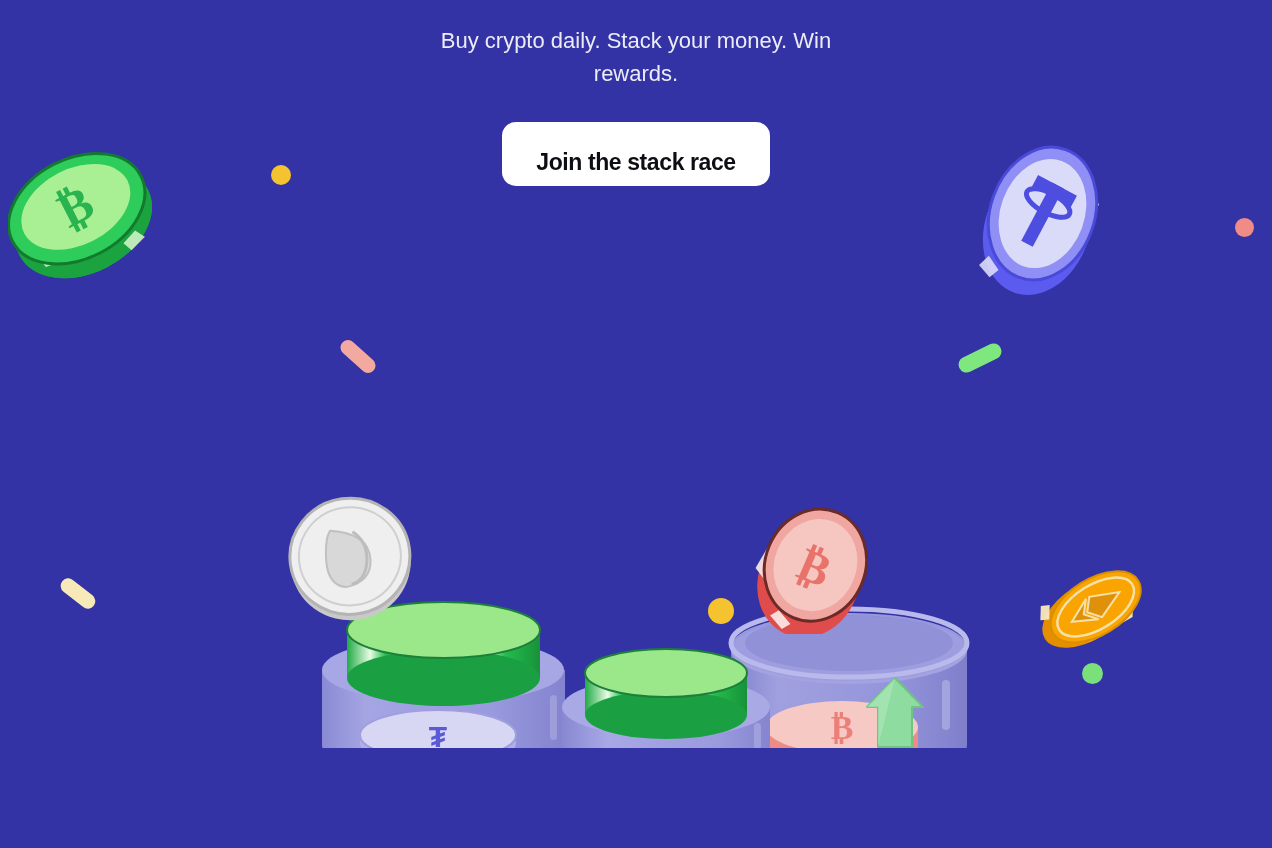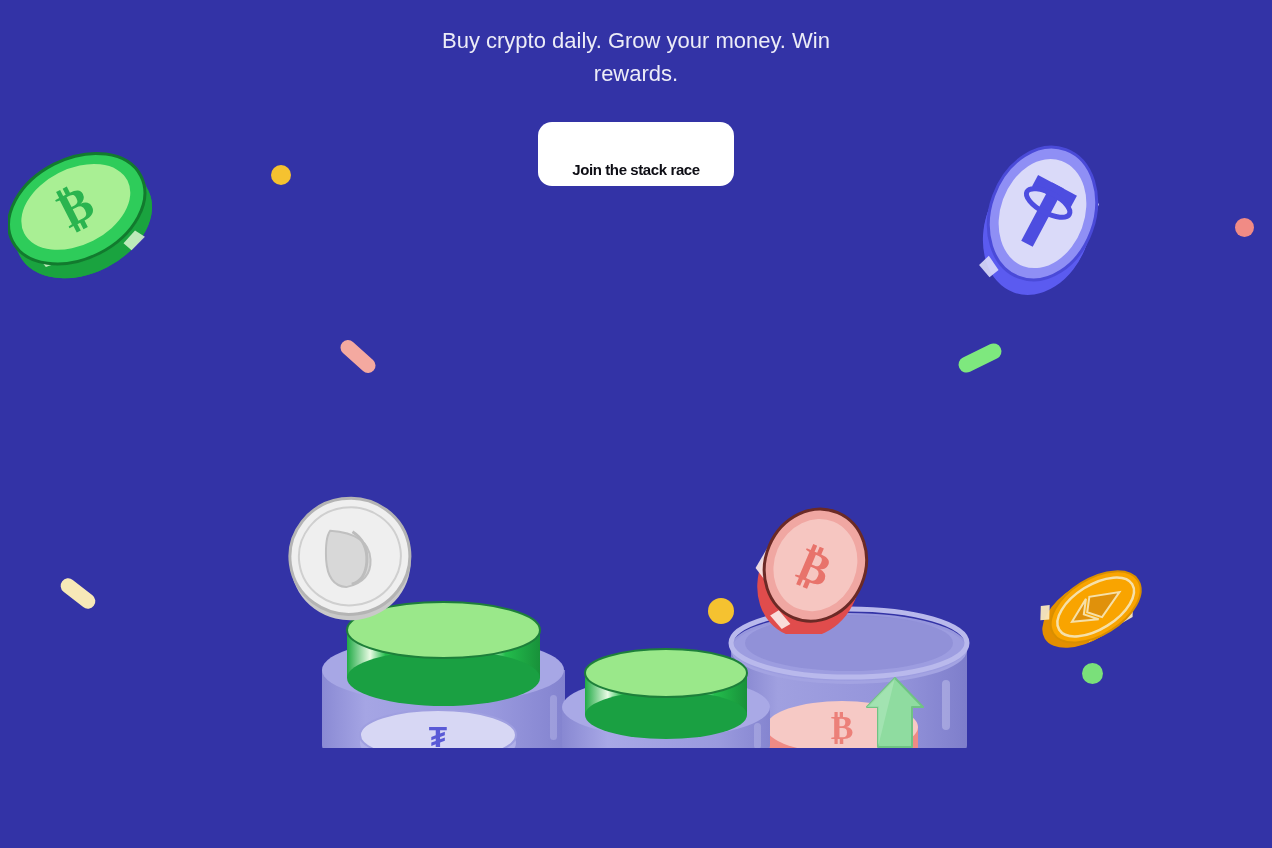--- a/index.html
+++ b/index.html
@@ -82,24 +82,24 @@
   .cta-wrap {
     margin-top: 32px;
   }
 
   .cta {
     display: inline-block;
     background: #ffffff;
     color: #0d0d14;
     border: none;
     border-radius: 14px;
-    padding: 16px 34px;
+    padding: 8px 34px;
     height: 64px;
     line-height: 64px;
-    font-size: 15px;
+    font-size: 23px;
     font-weight: bold;
     letter-spacing: -0.4px;
     font-family: "Liberation Sans", sans-serif;
     cursor: pointer;
   }
 </style>
 </head>
 <body>
 
 <div class="hero">
@@ -279,19 +279,19 @@
     <div class="deco dot" style="left:1235px; top:218px; width:19px; height:19px; background:#f18b85;"></div>
     <div class="deco dot" style="left:708px; top:598px; width:26px; height:26px; background:#f5c230; z-index:6;"></div>
     <div class="deco dot" style="left:1082px; top:663px; width:21px; height:21px; background:#7ae07a;"></div>
 
     <div class="deco pill" style="left:337px; top:349px; width:42px; height:15px; background:#f4a9a0; transform:rotate(42deg);"></div>
     <div class="deco pill" style="left:957px; top:350px; width:46px; height:16px; background:#7ee87e; transform:rotate(-26deg);"></div>
     <div class="deco pill" style="left:58px; top:586px; width:40px; height:15px; background:#f7e9b8; transform:rotate(38deg);"></div>
   </div>
 
   <div class="content">
-    <p class="subhead">Buy crypto daily. Grow your money. Win rewards.</p>
+    <p class="subhead">Buy crypto daily. Stack your money. Win rewards.</p>
     <div class="cta-wrap">
       <button class="cta">Join the stack race</button>
     </div>
   </div>
 
 </div>
 
 </body></html>

